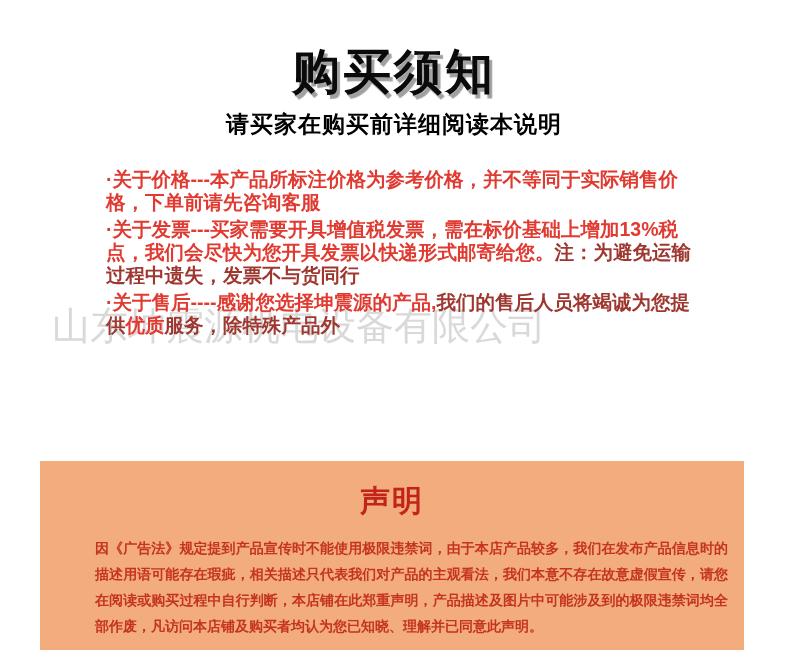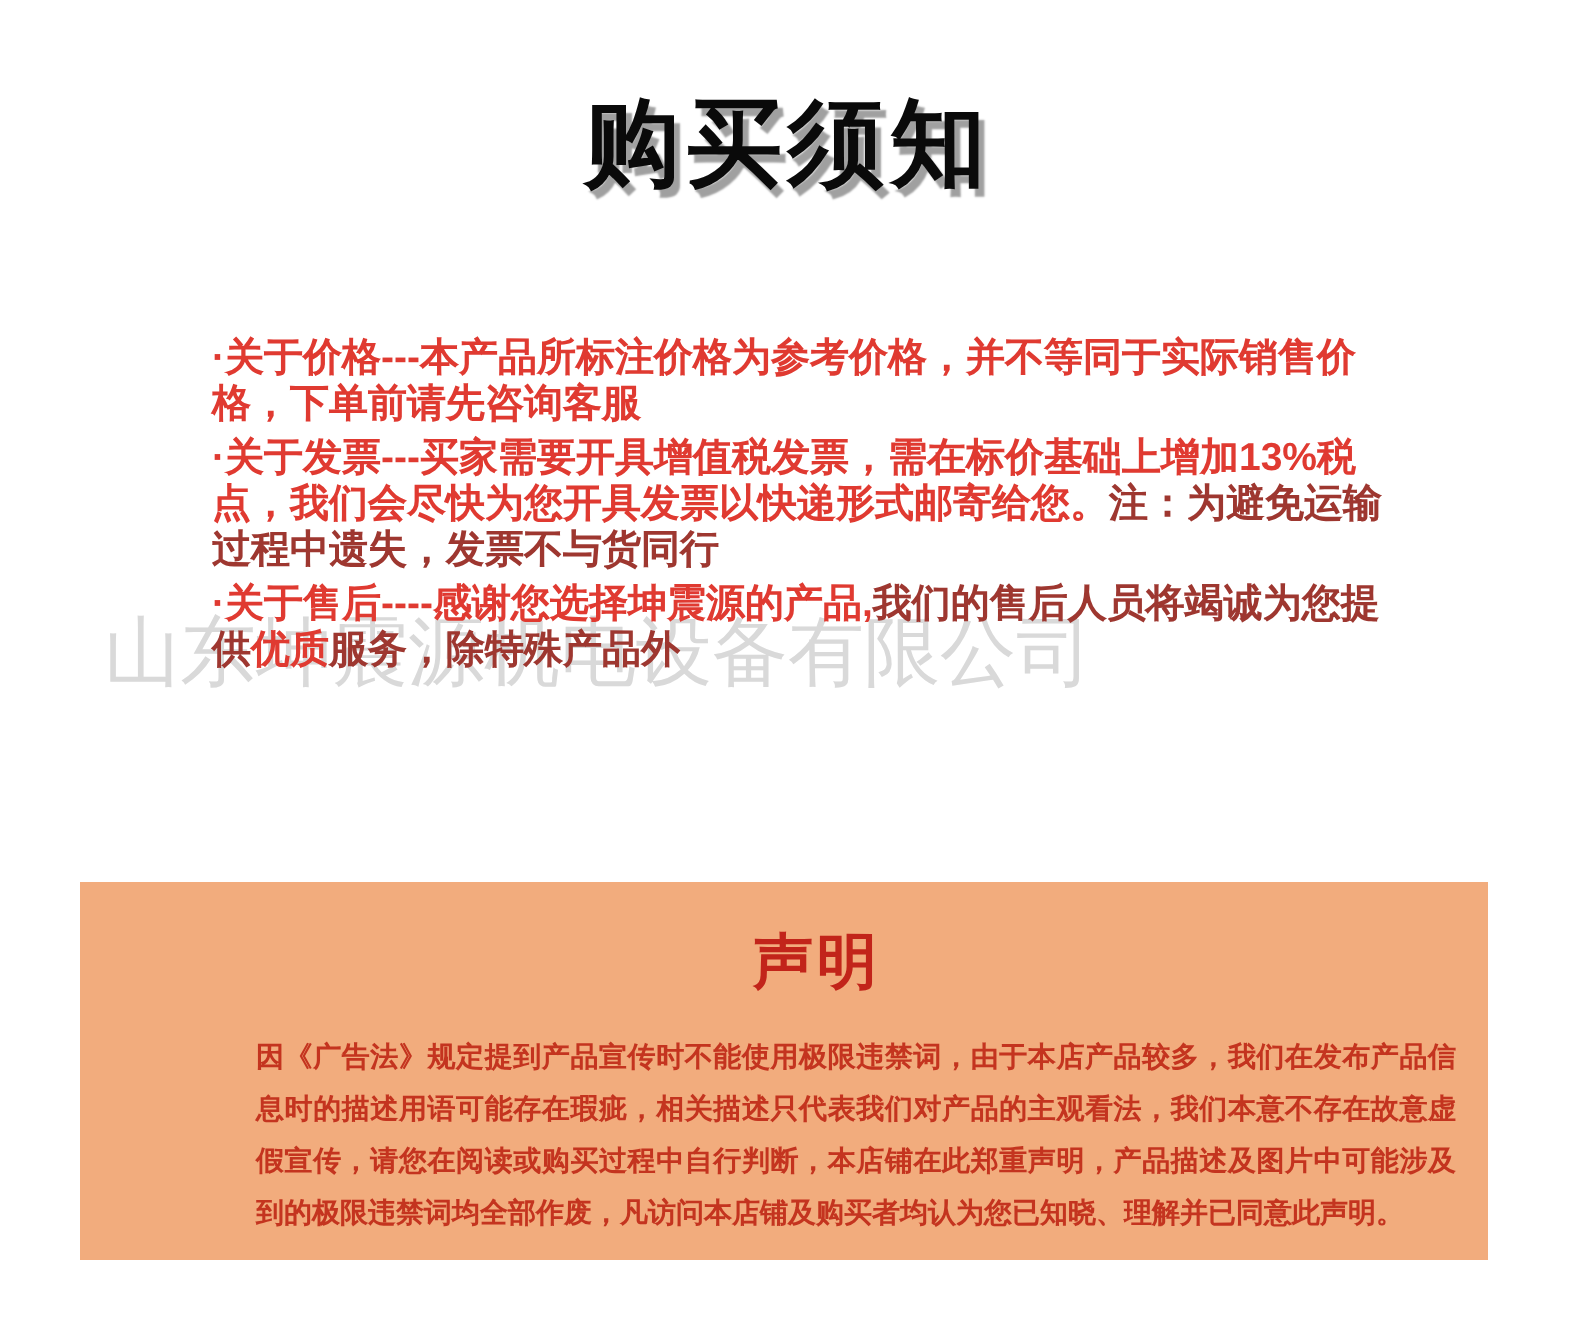--- a/index.html
+++ b/index.html
@@ -48,25 +48,24 @@
   .notice{
     position:absolute;top:164px;left:102px;width:600px;
     z-index:1;
     font-size:19.5px;line-height:23px;font-weight:bold;
     text-align:left;
   }
   .notice p{margin:4px;}
   .seg-bright{color:var(--bright-red);}
   .seg-dark{color:var(--dark-red);}
   .statement-box{
-    position:absolute;top:441px;left:40px;
+    position:absolute;top:461px;left:40px;
     width:704px;height:189px;
     background:var(--statement-bg);
     z-index:1;
-    padding-left:33px;
   }
   .statement-title{
     margin-top:20px;
     text-align:center;
     font-size:30px;font-weight:bold;letter-spacing:2px;
     color:var(--statement-title);
   }
   .statement-body{
     margin:13px 16px 0 55px;
     font-size:14px;line-height:26px;font-weight:bold;
@@ -76,20 +75,21 @@
 </style>
 </head>
 <body>
 
 <div class="page">
 
   <div class="watermark">山东坤震源机电设备有限公司</div>
 
   <h1 class="title">购买须知</h1>
 
+  <div class="subtitle">请买家在购买前详细阅读本说明</div>
 
   <div class="notice">
       <p><span class="seg-bright">·关于价格---本产品所标注价格为参考价格，并不等同于实际销售价格，下单前请先咨询客服</span></p>
       <p><span class="seg-bright">·关于发票---买家需要开具增值税发票，需在标价基础上增加13%税点，我们会尽快为您开具发票以快递形式邮寄给您。</span><span class="seg-dark">注：为避免运输过程中遗失，发票不与货同行</span></p>
       <p><span class="seg-bright">·关于售后----感谢您选择坤震源的产品,</span><span class="seg-dark">我们的售后人员将竭诚为您提供</span><span class="seg-bright">优质</span><span class="seg-dark">服务，除特殊产品外</span></p>
     </div>
 
   <div class="statement-box">
     <div class="statement-title">声明</div>
     <div class="statement-body">因《广告法》规定提到产品宣传时不能使用极限违禁词，由于本店产品较多，我们在发布产品信息时的描述用语可能存在瑕疵，相关描述只代表我们对产品的主观看法，我们本意不存在故意虚假宣传，请您在阅读或购买过程中自行判断，本店铺在此郑重声明，产品描述及图片中可能涉及到的极限违禁词均全部作废，凡访问本店铺及购买者均认为您已知晓、理解并已同意此声明。</div>

